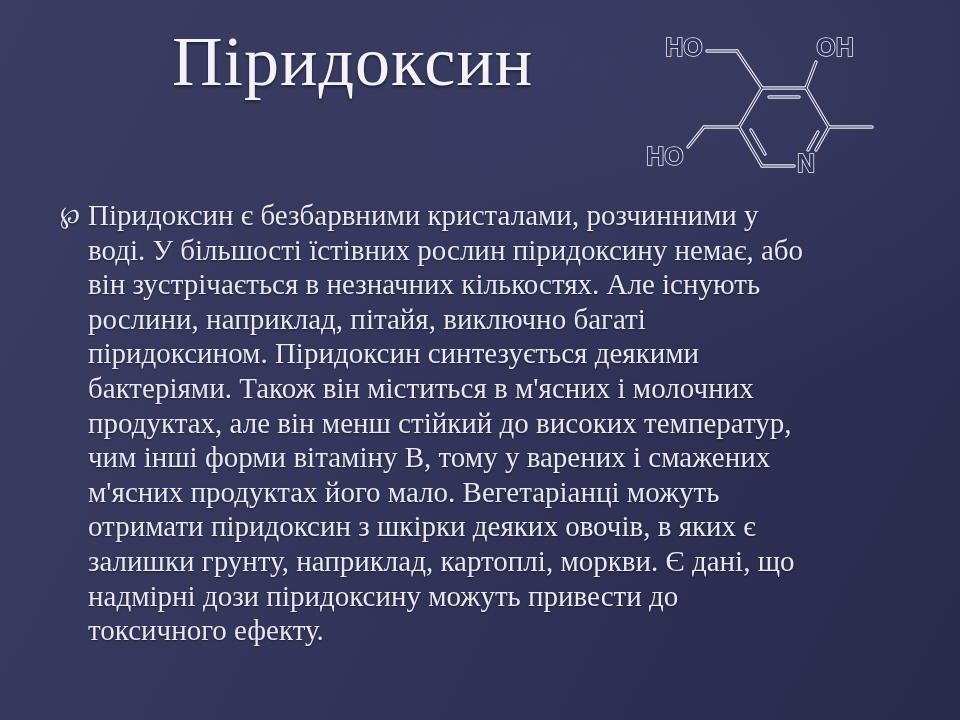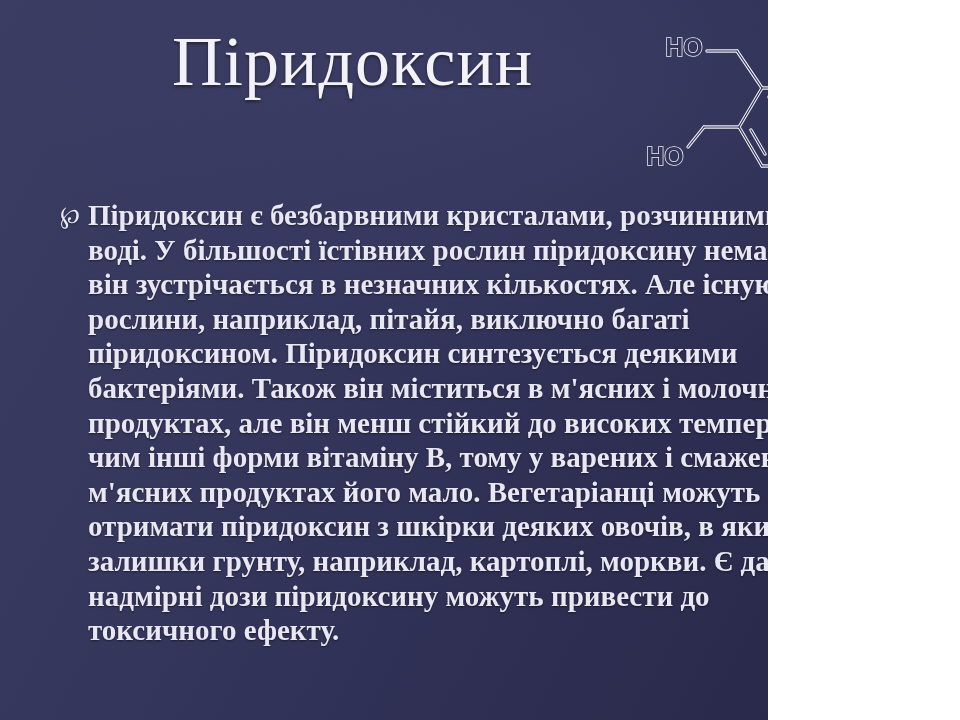--- a/index.html
+++ b/index.html
@@ -1,20 +1,20 @@
 <!DOCTYPE html>
 <html><head>
 <meta charset="utf-8">
 <style>
   html, body { margin: 0; padding: 0; }
   body { font-family: "Liberation Serif", serif; }
 
   .slide {
     position: relative;
-    width: 768px;
+    width: 960px;
     height: 720px;
     overflow: hidden;
     background:
       radial-gradient(ellipse 900px 500px at 75% 12%, rgba(92,94,140,0.18), rgba(0,0,0,0) 60%),
       linear-gradient(118deg, #3c3d63 0%, #35365c 42%, #2e2f53 72%, #292a4b 100%);
   }
 
   .slide-title {
     position: absolute;
     left: 172px;
@@ -48,21 +48,20 @@
   }
 
   .body-text {
     flex: 1 1 auto;
     font-family: "Liberation Serif", serif;
     font-size: 29px;
     line-height: 34.6px;
     color: #e9e8f2;
     text-shadow: 0 1px 2px rgba(0,0,0,0.5);
     white-space: pre-line;
-    font-weight: bold;
   }
 
   .molecule {
     position: absolute;
     left: 630px;
     top: 10px;
     width: 280px;
     height: 180px;
   }
 

